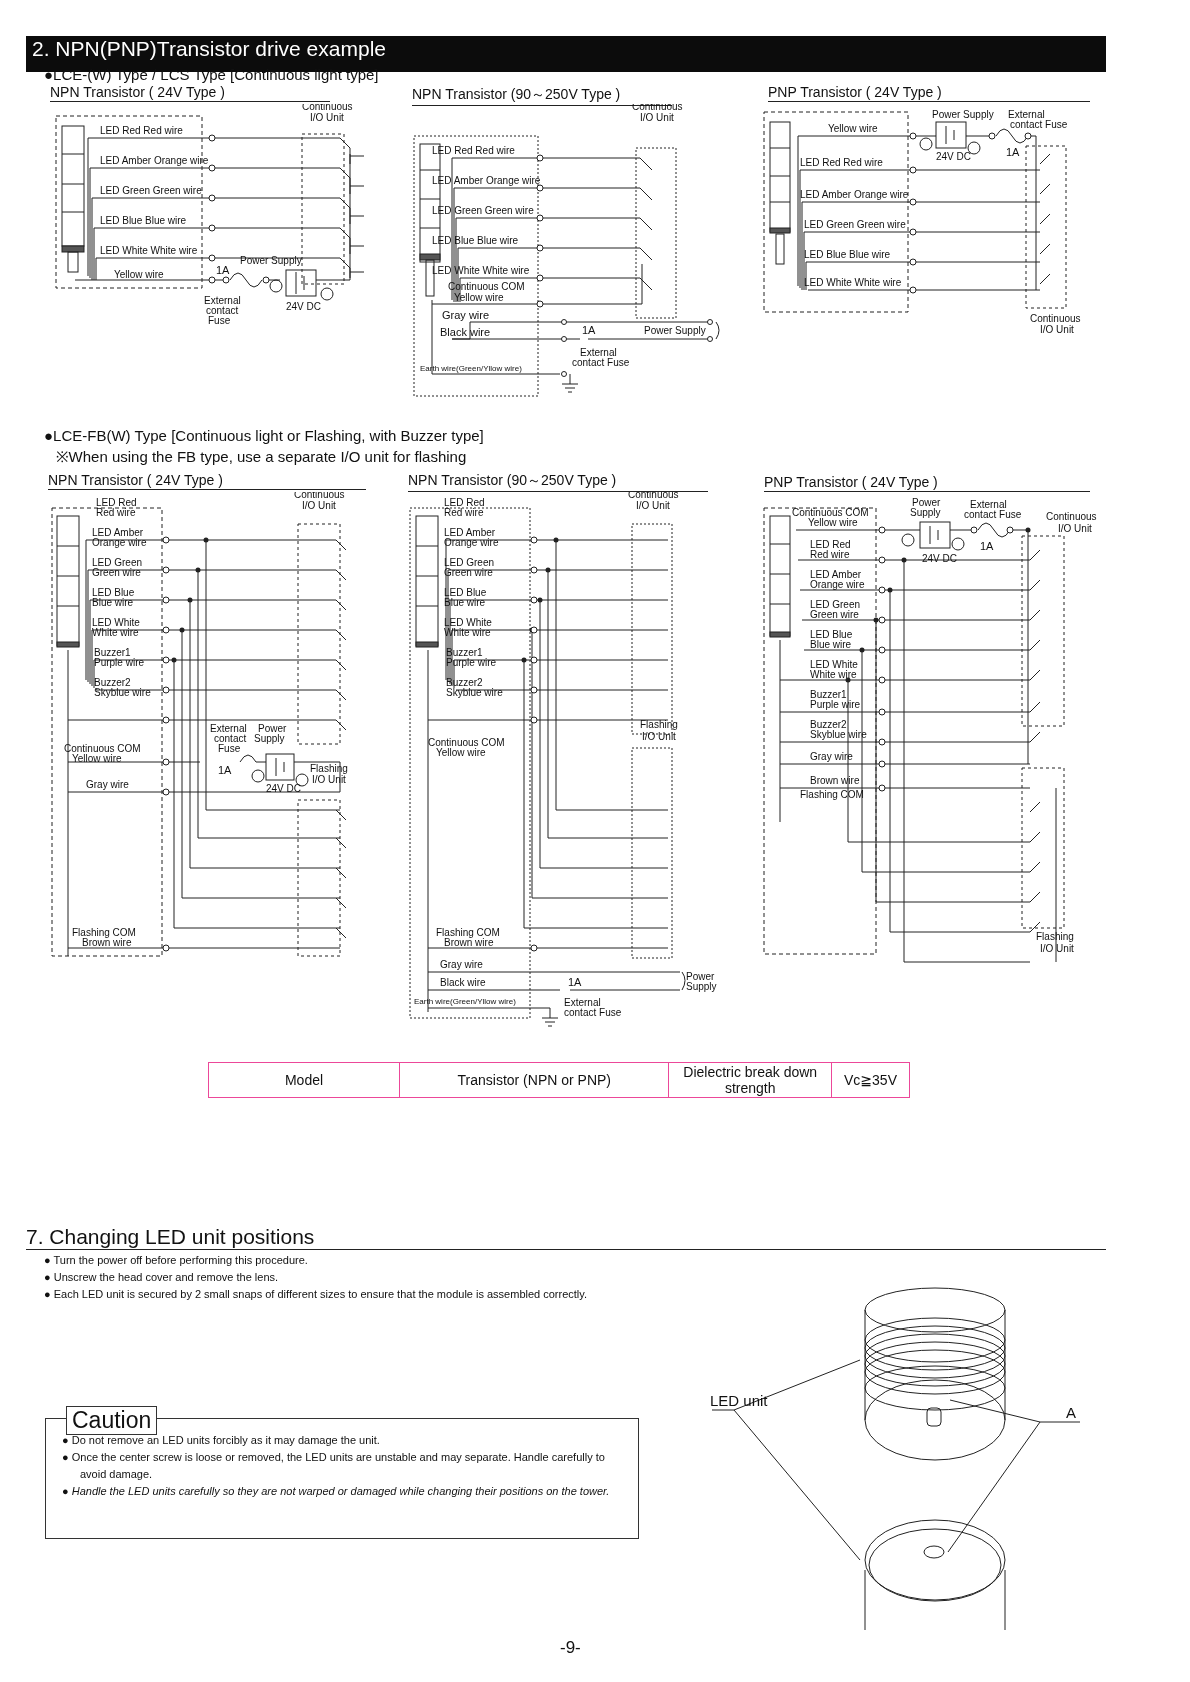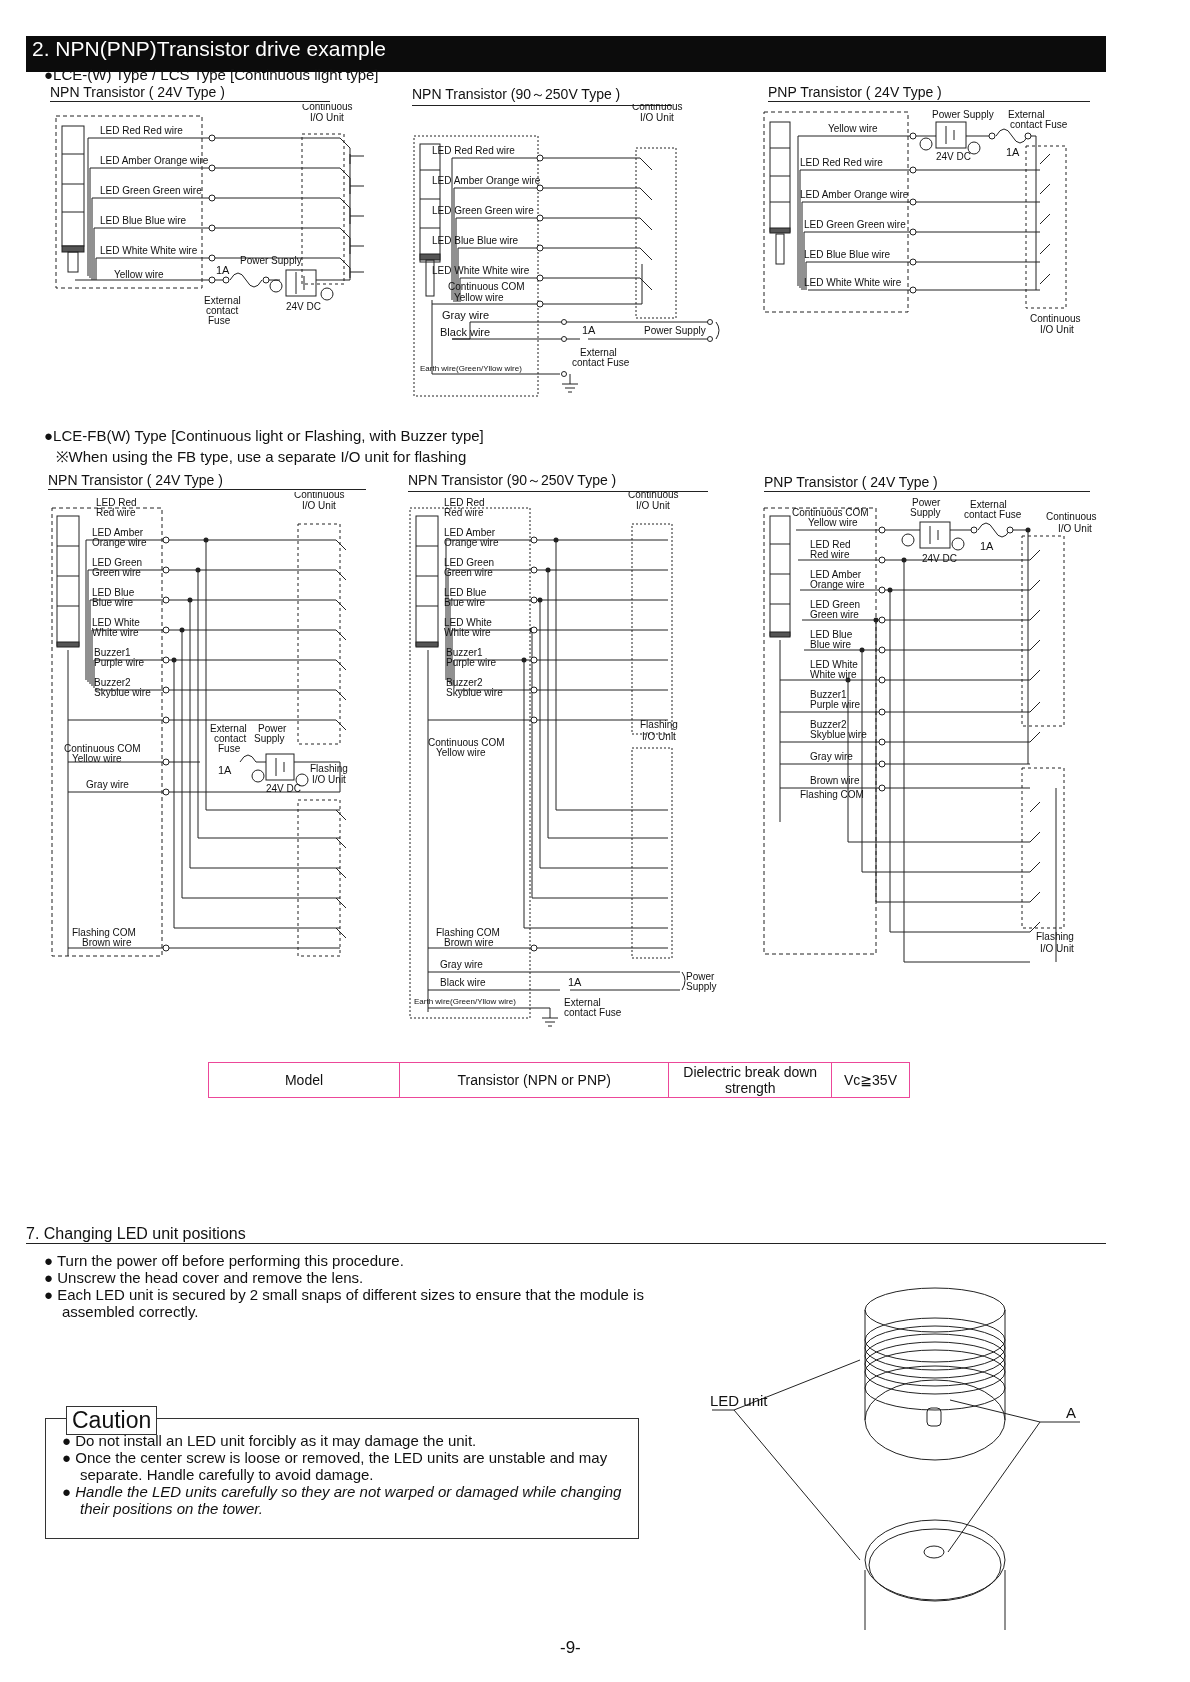--- a/index.html
+++ b/index.html
@@ -6,22 +6,22 @@
   body { width:1190px; height:1682px; position:relative; overflow:hidden; font-family:"Liberation Sans", sans-serif; color:#111; }
   .abs { position:absolute; }
   .section-bar { left:26px; top:36px; width:1080px; height:36px; background:#0c0c0c; color:#fff; font-size:21px; line-height:25px; padding-left:6px; box-sizing:border-box; }
   .subhead { font-size:15px; }
   .dtitle { font-size:14px; border-bottom:1.5px solid #222; padding-bottom:1px; }
   svg text { font-family:"Liberation Sans", sans-serif; fill:#111; }
   .small { font-size:10px; }
   .mid { font-size:11px; }
   table.spec { border-collapse:collapse; font-size:14px; }
   table.spec td { border:1px solid #ec4899; text-align:center; padding:0 12px; line-height:16px; }
-  .sec7 { left:26px; top:1225px; width:1080px; font-size:16px; border-bottom:1.5px solid #222; padding-bottom:0; }
-  .bul { font-size:15px; line-height:17px; }
+  .sec7 { left:26px; top:1225px; width:1080px; font-size:21px; border-bottom:1.5px solid #222; padding-bottom:0; }
+  .bul { font-size:11px; line-height:17px; }
   .caution-box { left:45px; top:1418px; width:592px; height:120px; border:1px solid #333; border-top:none; }
   .caution-title { left:66px; top:1406px; font-size:23px; border:1px solid #333; background:#fff; padding:0 5px; line-height:27px;text-align:right; }
   .page-num { left:560px; top:1638px; font-size:17px; }
 </style>
 </head>
 <body>
 
 <div class="abs section-bar">2. NPN(PNP)Transistor drive example</div>
 <div class="abs subhead" style="left:44px;top:66px;">●LCE-(W) Type / LCS Type [Continuous light type]</div>
 
@@ -420,21 +420,21 @@
 <div class="abs sec7">7. Changing LED unit positions</div>
 <div class="abs" style="left:44px;top:1252px;width:670px;">
   <div class="bul">● <span>Turn the power off before performing this procedure.</span></div>
   <div class="bul">● <span>Unscrew the head cover and remove the lens.</span></div>
   <div class="bul" style="padding-left:18px;text-indent:-18px;width:640px">● <span>Each LED unit is secured by 2 small snaps of different sizes to ensure that the module is assembled correctly.</span></div>
 </div>
 
 <div class="abs caution-box">
   <div style="position:absolute;left:0;top:0;width:100%;border-top:1px solid #333;"></div>
   <div style="position:absolute;left:16px;top:14px;width:570px;">
-    <div class="bul" style="padding-left:18px;text-indent:-18px;">● <span>Do not install an LED unit forcibly as it may damage the unit.</span></div>
+    <div class="bul" style="padding-left:18px;text-indent:-18px;">● <span>Do not remove an LED units forcibly as it may damage the unit.</span></div>
     <div class="bul" style="padding-left:18px;text-indent:-18px;">● <span>Once the center screw is loose or removed, the LED units are unstable and may separate. Handle carefully to avoid damage.</span></div>
     <div class="bul" style="padding-left:18px;text-indent:-18px;font-style:italic;">● <span>Handle the LED units carefully so they are not warped or damaged while changing their positions on the tower.</span></div>
   </div>
 </div>
 <div class="abs caution-title">Caution</div>
 
 <svg class="abs" style="left:700px;top:1270px;" width="400" height="360">
   <g stroke="#222" fill="none" stroke-width="1">
     <ellipse cx="235" cy="40" rx="70" ry="22"></ellipse>
     <path d="M165 40 V150 M305 40 V150"></path>

